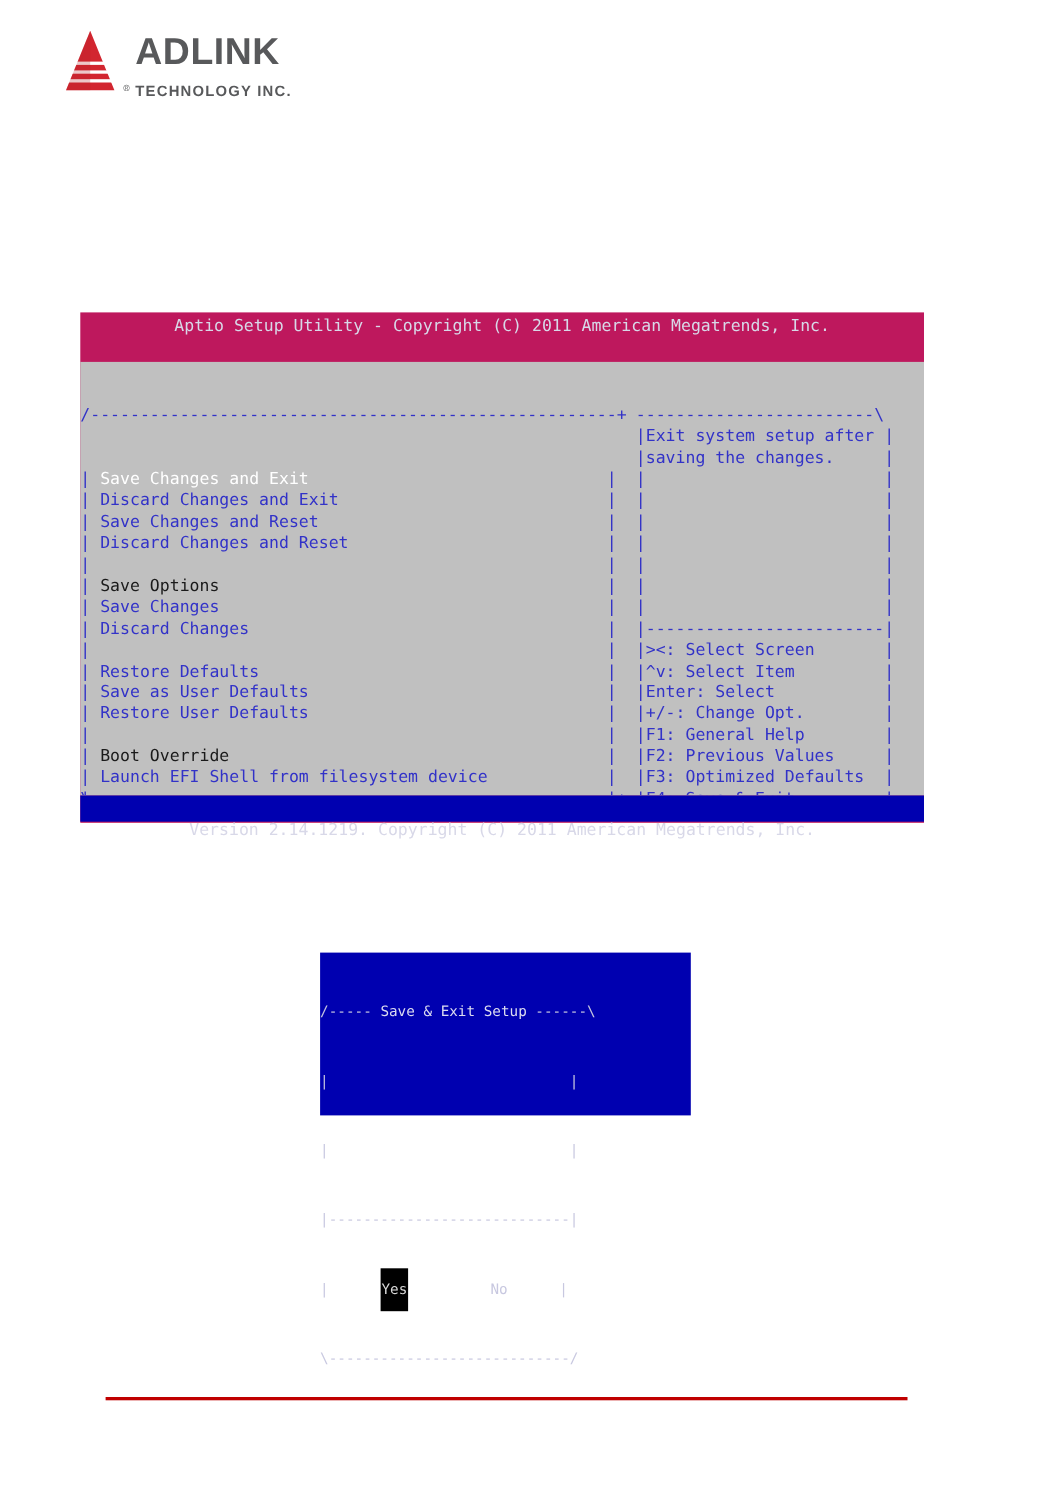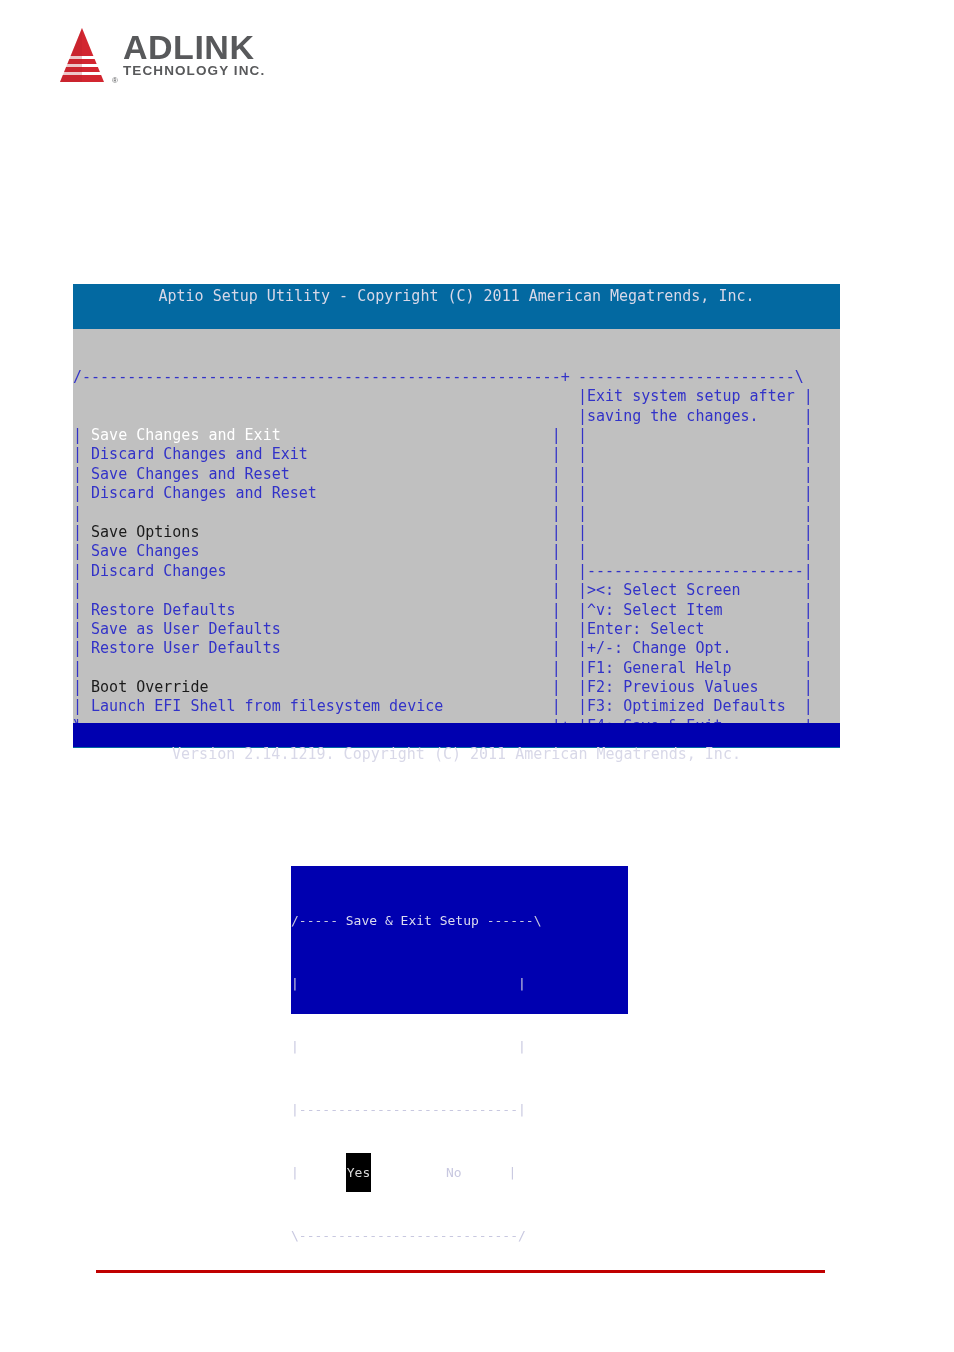--- a/index.html
+++ b/index.html
@@ -44,38 +44,38 @@
     color: #58595b;
     display: block;
   }
   #logo .logo-sub {
     font-family: "Liberation Sans", sans-serif;
     font-weight: bold;
     font-size: 13.5px;
     letter-spacing: 1.1px;
     color: #58595b;
     display: block;
-    margin-top: 0;
+    margin-top: 12px;
   }
   #logo .logo-reg {
     position: absolute;
     left: 62px;
     top: 48px;
     font-size: 8px;
     color: #58595b;
   }
 
   
   #bios {
     position: absolute;
     left: 73px;
     top: 284px;
     width: 767px;
     height: 464px;
-    background: #0369a1;
+    background: #be185d;
     font-family: "DejaVu Sans Mono", "Liberation Mono", monospace;
     font-size: 15px;
     line-height: 19.4px;
     color: #b9b9d8;
     box-sizing: border-box;
   }
   #bios .titlebar {
     height: 20px;
     text-align: center;
     color: #d8d8e8;

